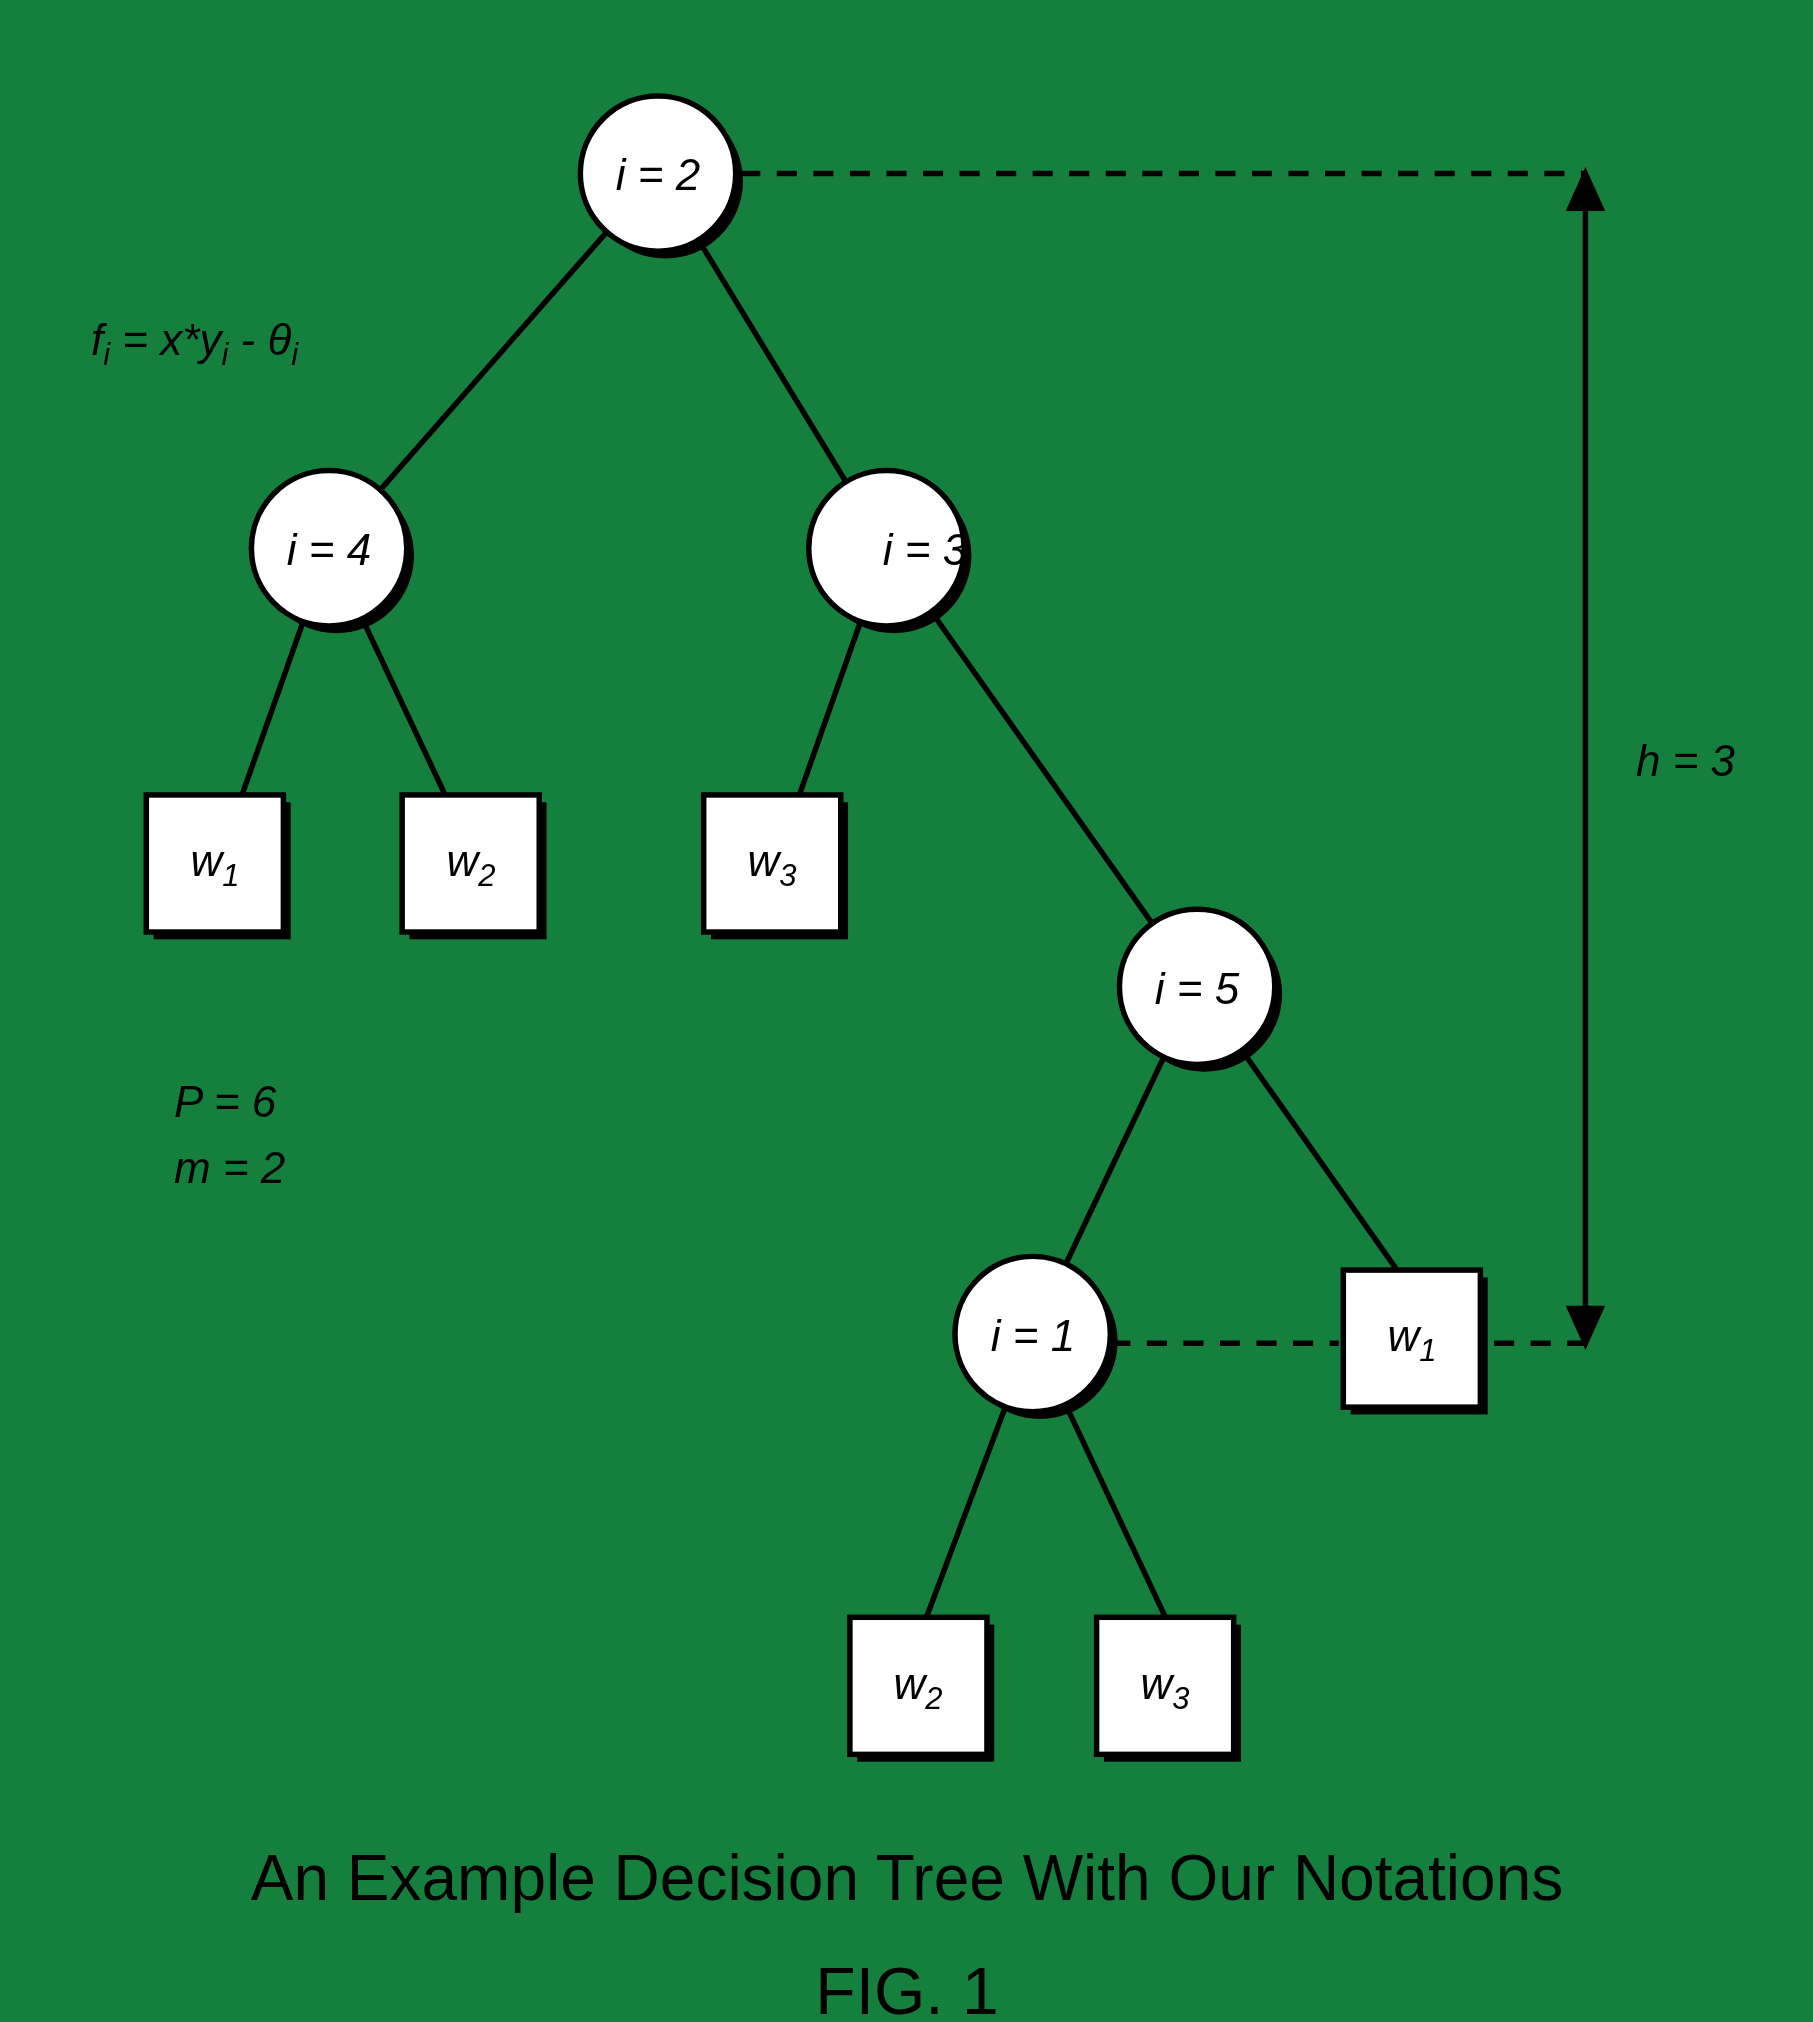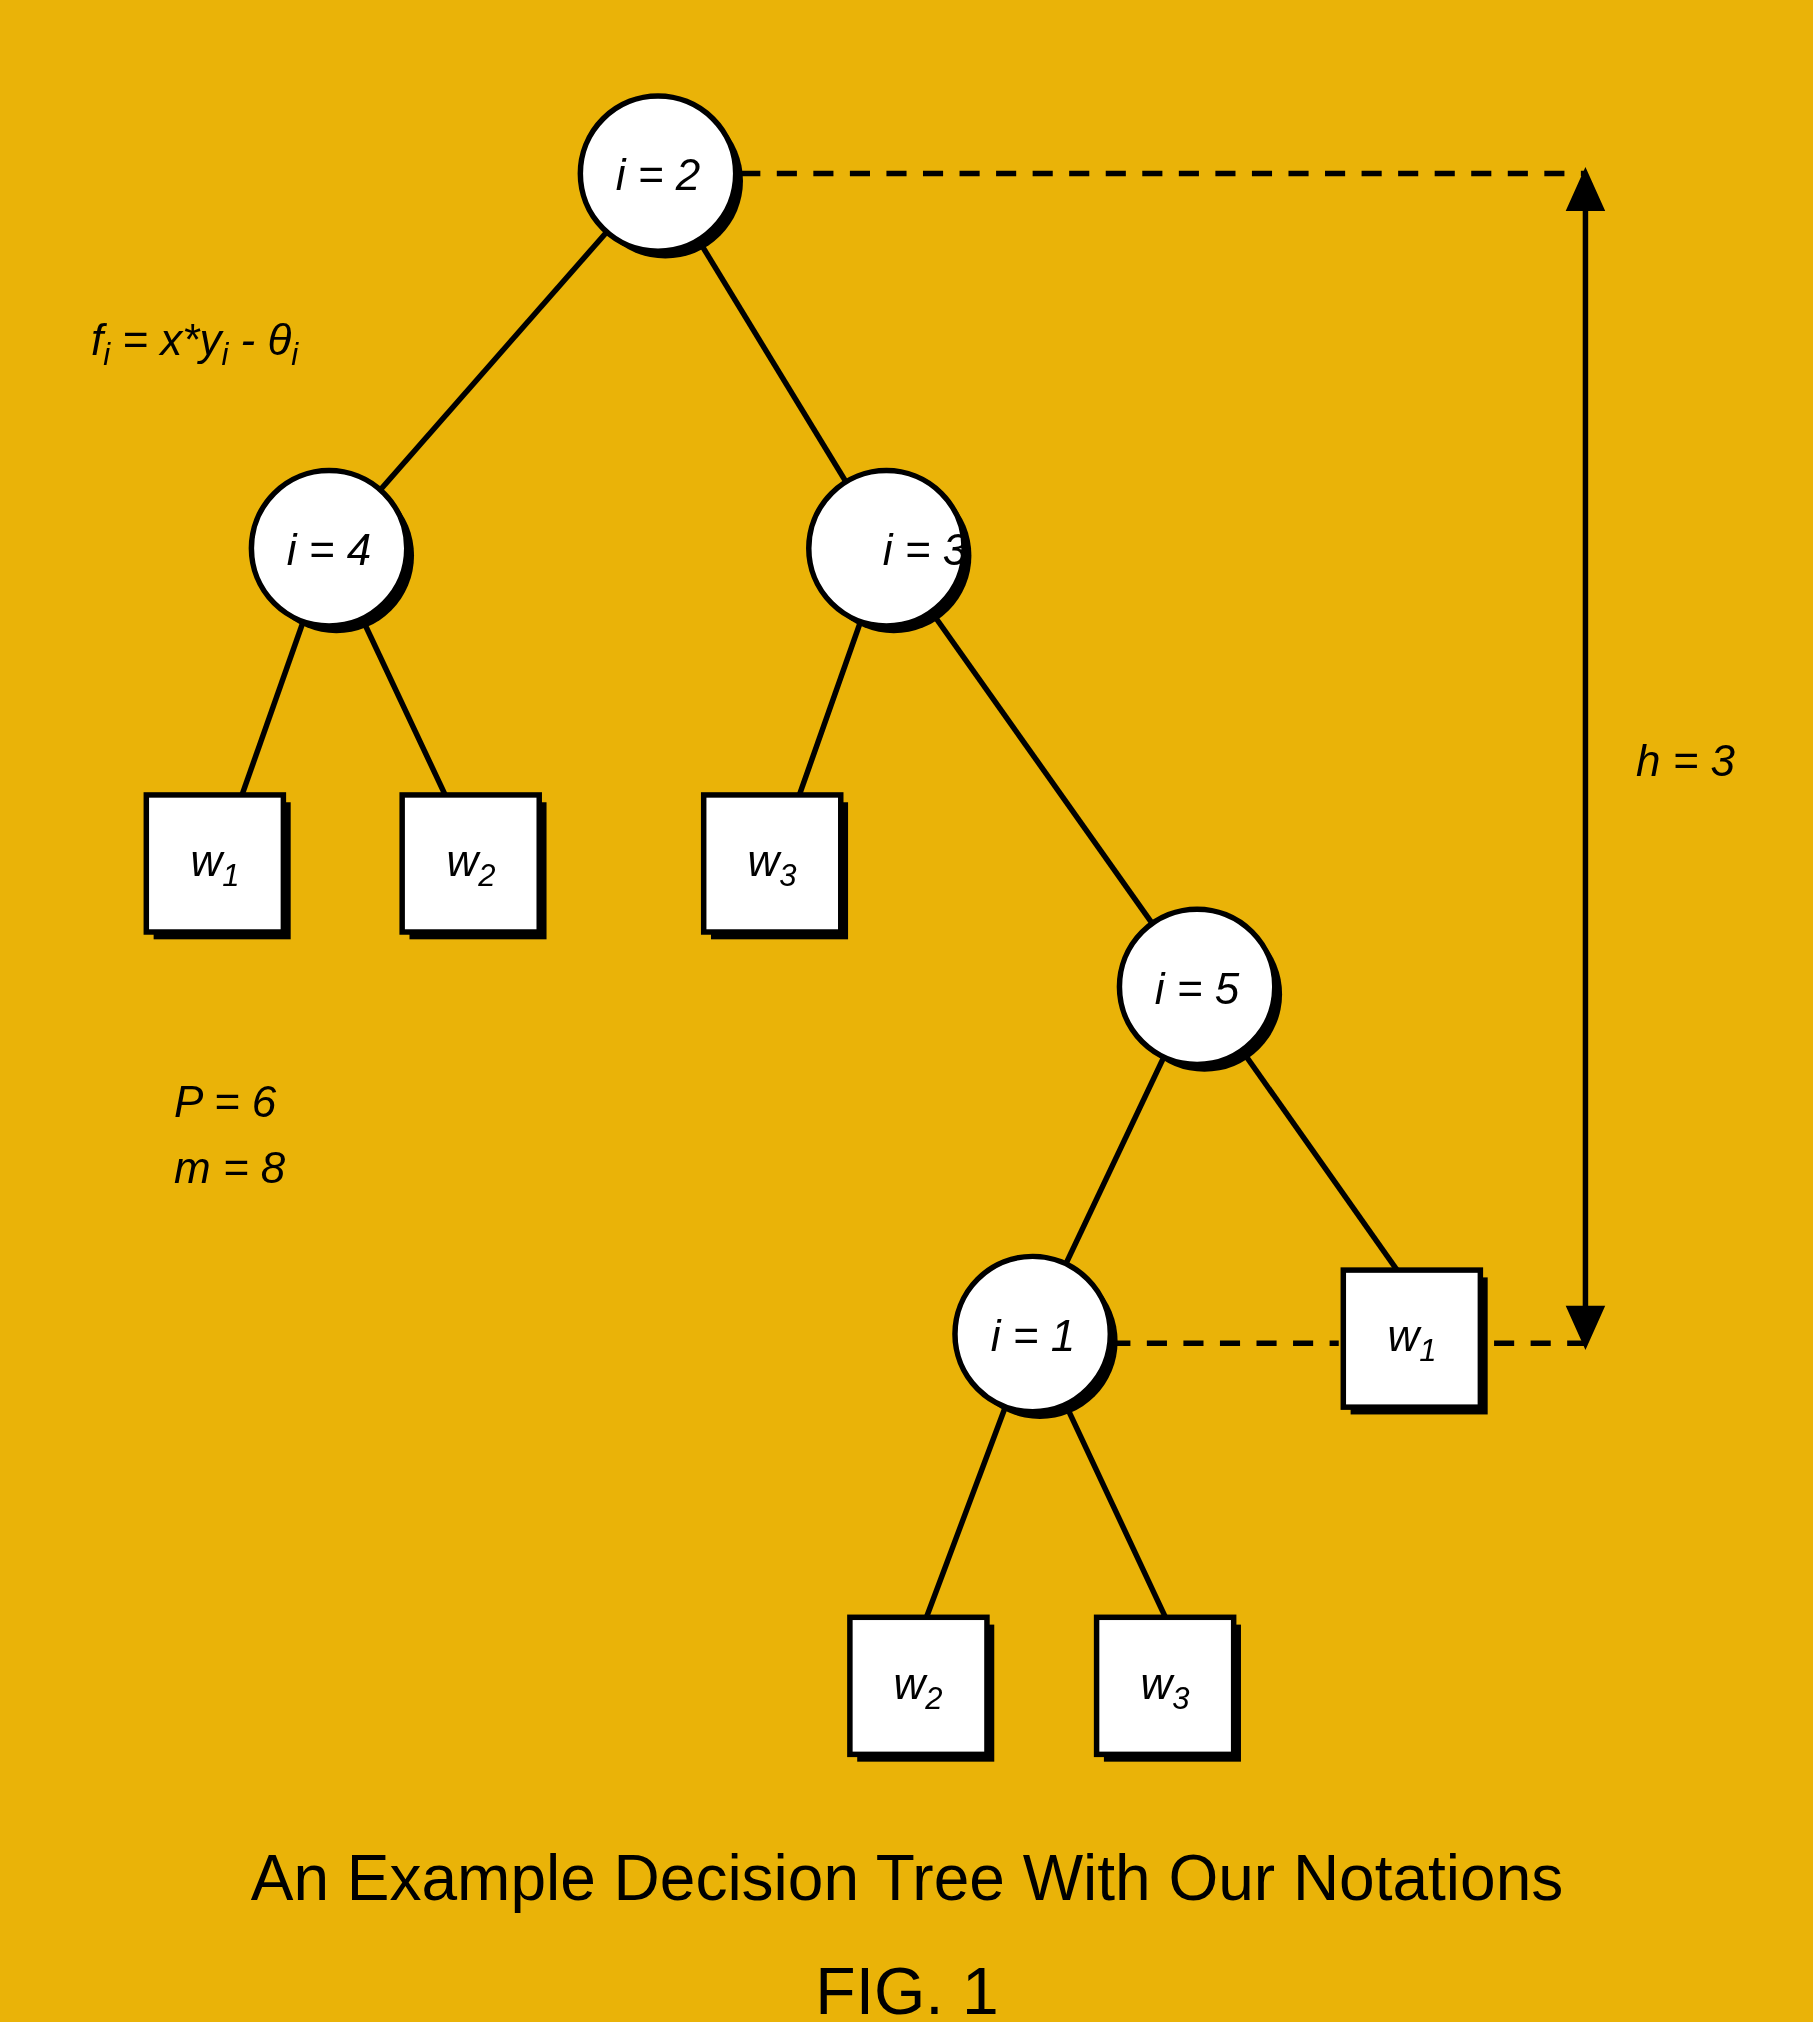--- a/index.html
+++ b/index.html
@@ -5,21 +5,21 @@
   body {
     margin: 0;
     padding: 0;
     background: #fff;
     font-family: Arial, Helvetica, sans-serif;
   }
   .canvas {
     position: relative;
     width: 1814px;
     height: 2023px;
-    background: #eab308;
+    background: #15803d;
   }
   svg { position: absolute; top: 0; left: 0; }
   .node-label {
     position: absolute;
     font-size: 44px;
     font-style: italic;
     color: #000;
     text-align: center;
     transform: translate(-50%, -50%);
     white-space: nowrap;
@@ -167,20 +167,20 @@
 </div>
 
 <div class="formula" style="left:91px; top:315px;">
   <span>f</span><span class="sub">i</span><span> = x*y</span><span class="sub">i</span><span> - θ</span><span class="sub">i</span>
 </div>
 
 <div class="annotation" style="left:1636px; top:736px;">h = 3</div>
 
 <div class="notation-block" style="left:174px; top:1069px;">
   <div>P = 6</div>
-  <div>m = 8</div>
+  <div>m = 2</div>
 </div>
 
 <div class="caption" style="top:1841px;">An Example Decision Tree With Our Notations</div>
 <div class="figlabel" style="top:1928px;margin-top:25px;">FIG. 1</div>
 
 </div>
 
 
 </body></html>

